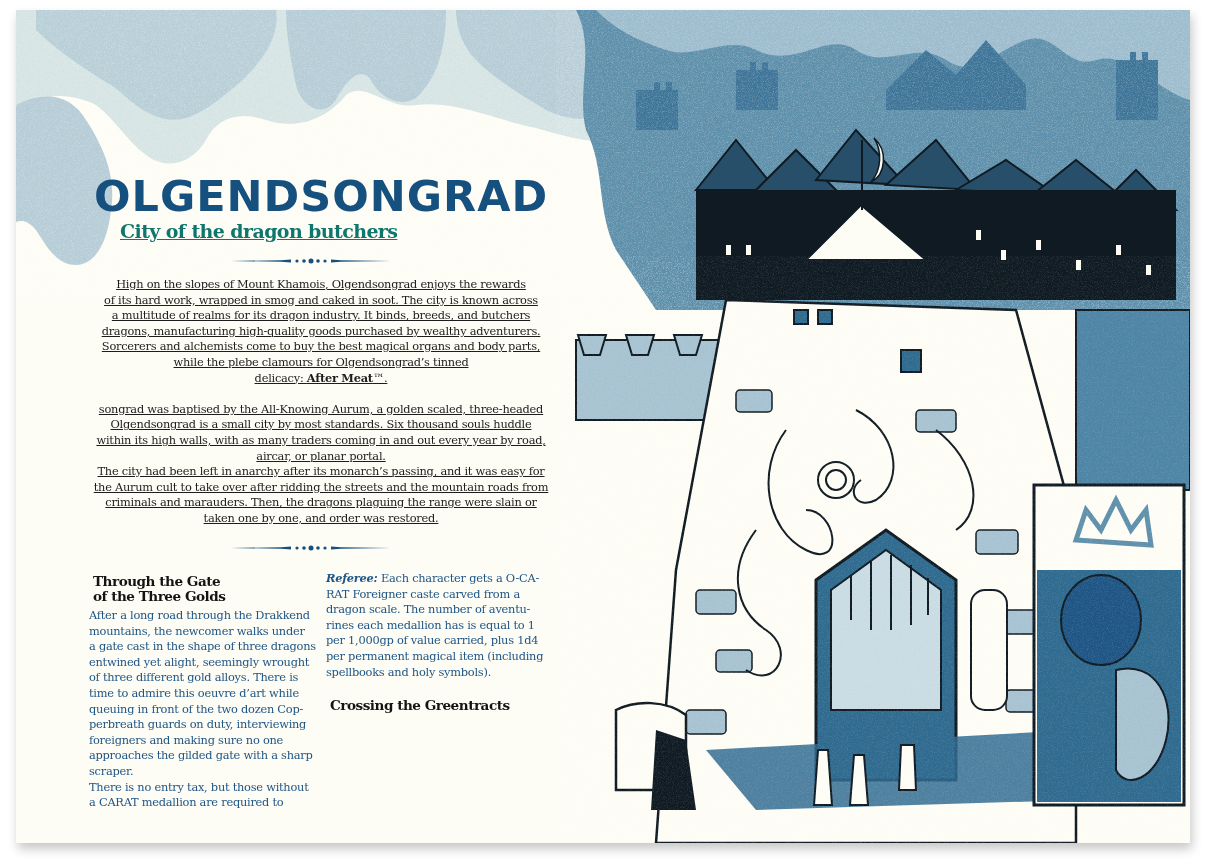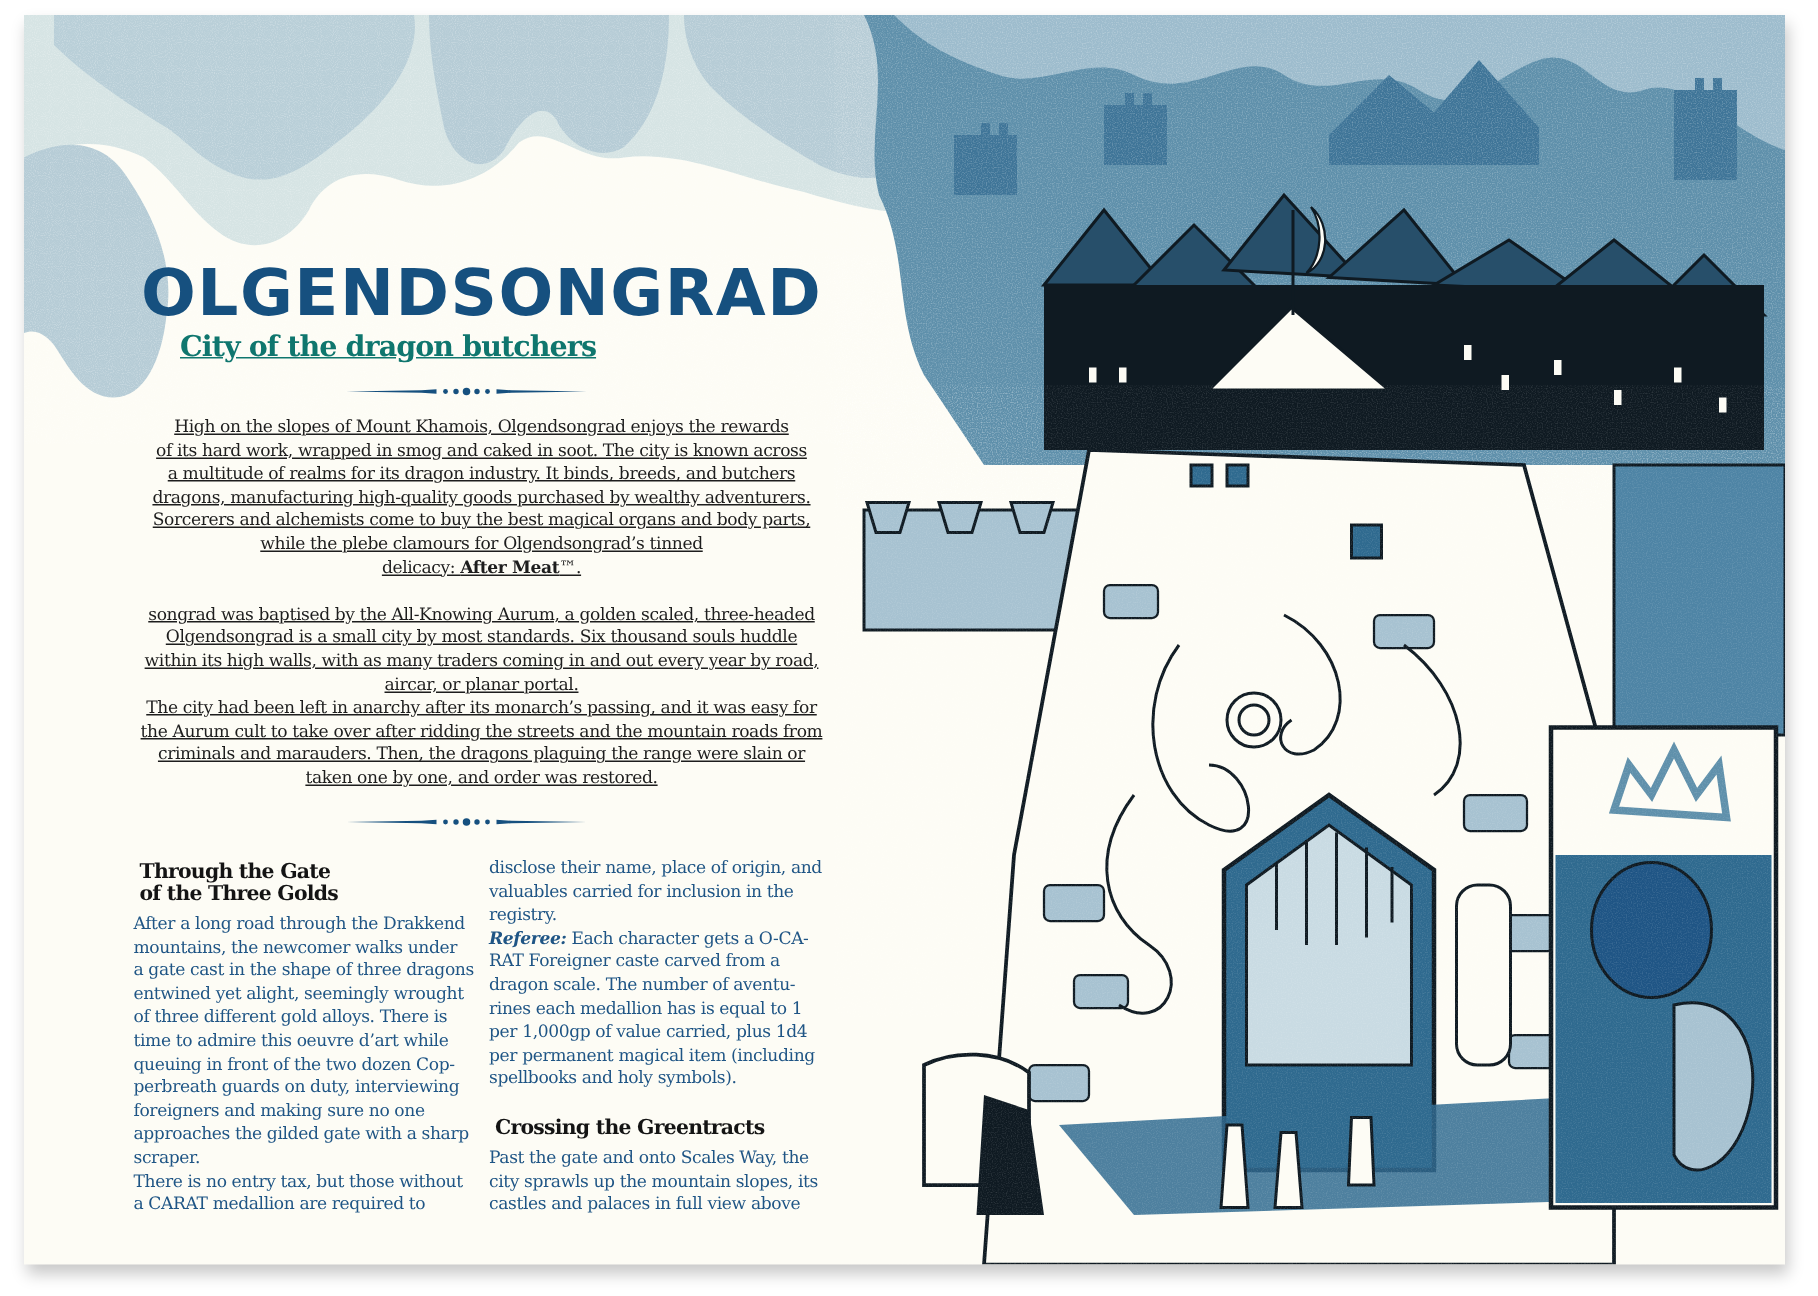--- a/index.html
+++ b/index.html
@@ -136,40 +136,30 @@
       <span>scraper.</span>
     </p>
     <p>
       <span>There is no entry tax, but those without</span><br>
       <span>a CARAT medallion are required to</span>
     </p>
   </div>
 
   <div class="col" style="left:310px; top:561px;">
     <p>
-      <span>disclose their name, place of origin, and</span><br>
-      <span>valuables carried for inclusion in the</span><br>
-      <span>registry.</span>
-    </p>
-    <p>
       <b>Referee:</b><span> Each character gets a O-CA-</span><br>
       <span>RAT Foreigner caste carved from a</span><br>
       <span>dragon scale. The number of aventu-</span><br>
       <span>rines each medallion has is equal to 1</span><br>
       <span>per 1,000gp of value carried, plus 1d4</span><br>
       <span>per permanent magical item (including</span><br>
       <span>spellbooks and holy symbols).</span>
     </p>
     <div class="spacer"></div>
     <h3>Crossing the Greentracts</h3>
-    <p>
-      <span>Past the gate and onto Scales Way, the</span><br>
-      <span>city sprawls up the mountain slopes, its</span><br>
-      <span>castles and palaces in full view above</span>
-    </p>
   </div>
 
   <svg class="art" viewBox="0 0 634 833">
     <defs>
       <filter id="grain2">
           <feTurbulence type="fractalNoise" baseFrequency="1.2" numOctaves="1" seed="7"></feTurbulence>
           <feColorMatrix values="0 0 0 0 1  0 0 0 0 1  0 0 0 0 1  0 0 0 -2.4 1.3"></feColorMatrix>
         </filter>
     </defs>
 

